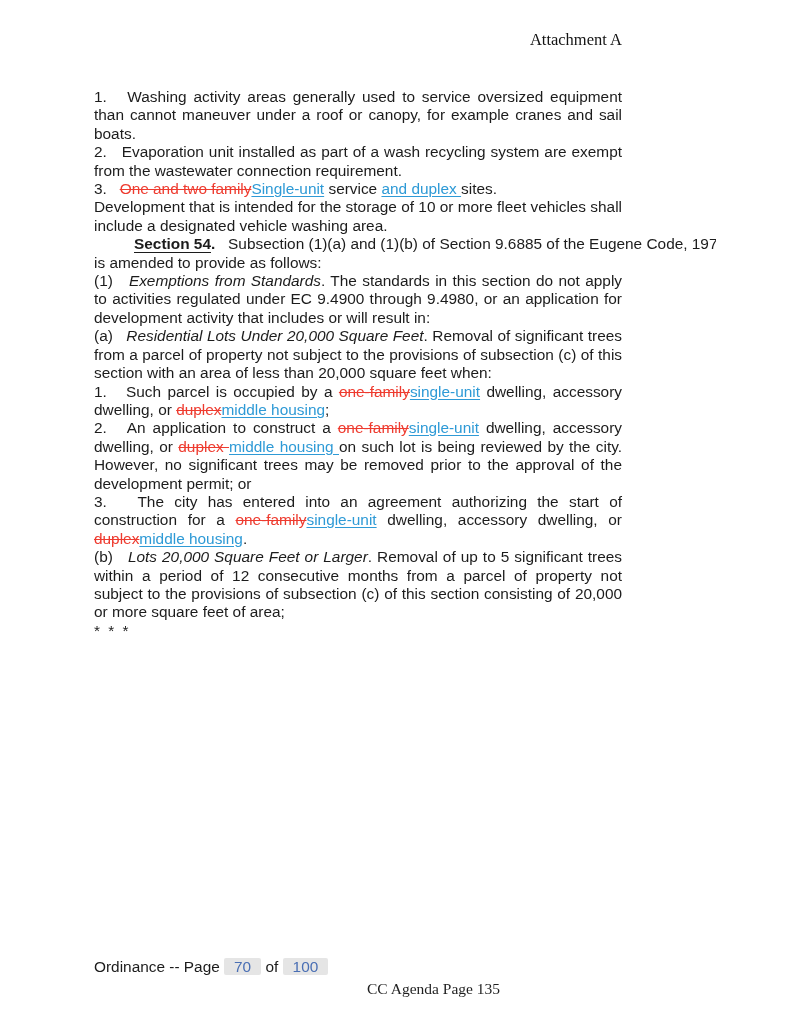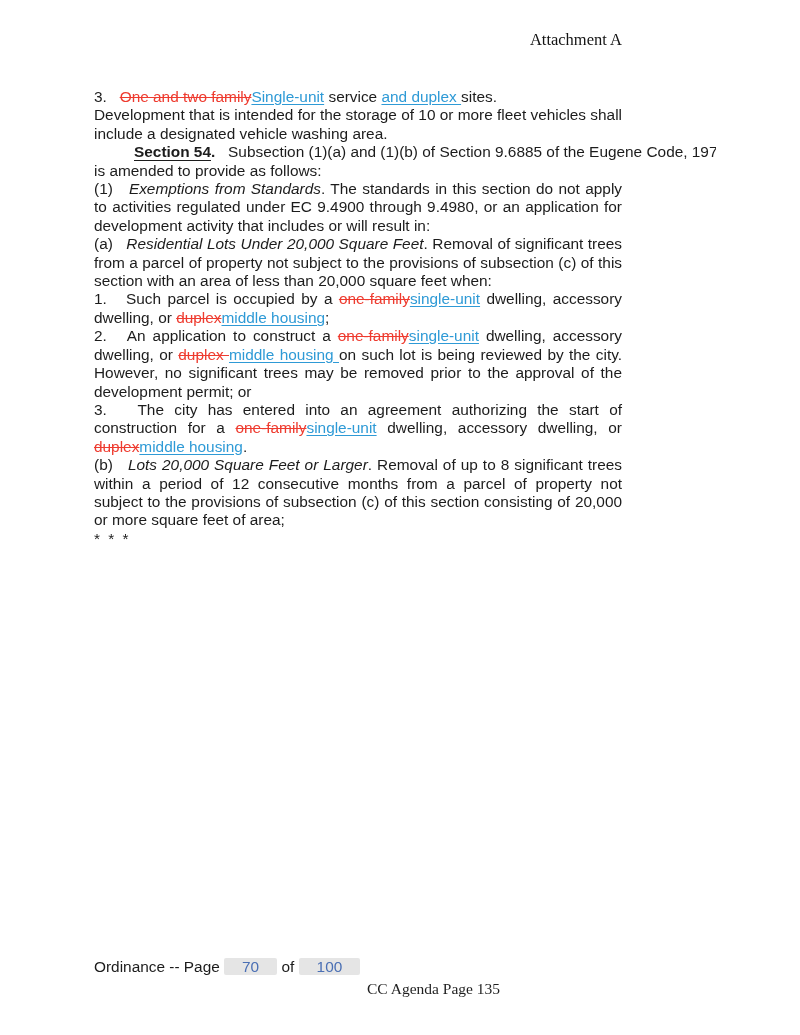--- a/index.html
+++ b/index.html
@@ -42,61 +42,63 @@
   .p-stars{margin-top:8px; text-align:left; letter-spacing:2px;}
   .code-title{margin-left:120px;}
   
   .run-del{color:var(--del); text-decoration:line-through;}
   .run-ins{color:var(--ins); text-decoration:underline; text-underline-offset:2px;margin-top:24px;}
   .run-i{font-style:italic;}
   .run-b{font-weight:bold;}
   .run-bu{font-weight:bold; text-decoration:underline; text-underline-offset:3px;}
   
   .footer-ordinance{position:absolute; left:94px; top:958px; font-size:15.4px; color:#1c1c1c;}
-  .field{background:var(--field_bg); color:var(--field_text); padding:0 18px; border-radius:2px;}
+  .field{background:var(--field_bg); color:var(--field_text); padding:0 10px; border-radius:2px;}
   .footer-cc{
     position:absolute; left:343px; top:980px;
     font-family:"Liberation Serif","DejaVu Serif",serif; font-size:15.5px; color:#1f1f1f;margin-left:24px;
   }
   .footer-red{
     position:absolute; right:94px; top:980px;
     font-family:"Liberation Serif","DejaVu Serif",serif; font-size:15.5px; color:var(--footer_red);
   }
 </style>
 </head>
 <body>
 
 <div class="page">
 
   <div class="attachment">Attachment A</div>
 
   <div class="content">
 
+    <p class="ind2 p-wash1"><span>1.&nbsp;&nbsp; Washing activity areas generally used to service oversized equipment than cannot maneuver under a roof or canopy, for example cranes and sail boats.</span></p>
 
+    <p class="ind2 p-wash2"><span>2.&nbsp;&nbsp; Evaporation unit installed as part of a wash recycling system are exempt from the wastewater connection requirement.</span></p>
 
     <p class="ind2 p-sites3"><span>3.&nbsp;&nbsp; </span><span class="run-del">One and two family</span><span class="run-ins">Single-unit</span><span> service </span><span class="run-ins">and duplex </span><span>sites.</span></p>
 
     <p class="ind1 p-fleet"><span>Development that is intended for the storage of 10 or more fleet vehicles shall include a designated vehicle washing area.</span></p>
 
     <p class="p-sec1"><span class="run-bu">Section 54</span><span class="run-b">.</span><span>&nbsp;&nbsp; </span><span>Subsection (1)(a) and (1)(b) of Section 9.6885 of the Eugene Code, 1971,</span></p>
 
     <p class="p-sec2"><span>is amended to provide as follows:</span></p>
 
 
     <p class="p-exempt"><span>(1)&nbsp;&nbsp; </span><span class="run-i">Exemptions from Standards</span><span>. The standards in this section do not apply to activities regulated under EC 9.4900 through 9.4980, or an application for development activity that includes or will result in:</span></p>
 
     <p class="ind1 p-suba"><span>(a)&nbsp;&nbsp; </span><span class="run-i">Residential Lots Under 20,000 Square Feet</span><span>. Removal of significant trees from a parcel of property not subject to the provisions of subsection (c) of this section with an area of less than 20,000 square feet when:</span></p>
 
     <p class="ind2 p-a1"><span>1.&nbsp;&nbsp; Such parcel is occupied by a </span><span class="run-del">one-family</span><span class="run-ins">single-unit</span><span> dwelling, accessory dwelling, or </span><span class="run-del">duplex</span><span class="run-ins">middle housing</span><span>;</span></p>
 
     <p class="ind2 p-a2"><span>2.&nbsp;&nbsp; An application to construct a </span><span class="run-del">one-family</span><span class="run-ins">single-unit</span><span> dwelling, accessory dwelling, or </span><span class="run-del">duplex </span><span class="run-ins">middle housing </span><span>on such lot is being reviewed by the city. However, no significant trees may be removed prior to the approval of the development permit; or</span></p>
 
     <p class="ind2 p-a3"><span>3.&nbsp;&nbsp; The city has entered into an agreement authorizing the start of construction for a </span><span class="run-del">one-family</span><span class="run-ins">single-unit</span><span> dwelling, accessory dwelling, or </span><span class="run-del">duplex</span><span class="run-ins">middle housing</span><span>.</span></p>
 
-    <p class="ind1 p-subb"><span>(b)&nbsp;&nbsp; </span><span class="run-i">Lots 20,000 Square Feet or Larger</span><span>. Removal of up to 8 significant trees within a period of 12 consecutive months from a parcel of property not subject to the provisions of subsection (c) of this section consisting of 20,000 or more square feet of area;</span></p>
+    <p class="ind1 p-subb"><span>(b)&nbsp;&nbsp; </span><span class="run-i">Lots 20,000 Square Feet or Larger</span><span>. Removal of up to 5 significant trees within a period of 12 consecutive months from a parcel of property not subject to the provisions of subsection (c) of this section consisting of 20,000 or more square feet of area;</span></p>
 
     <p class="ind1 p-stars"><span>* * *</span></p>
 
   </div>
 
   <div class="footer-ordinance">
     <span>Ordinance -- Page</span>
     <span class="field">70</span>
     <span>of</span>
     <span class="field">100</span>

